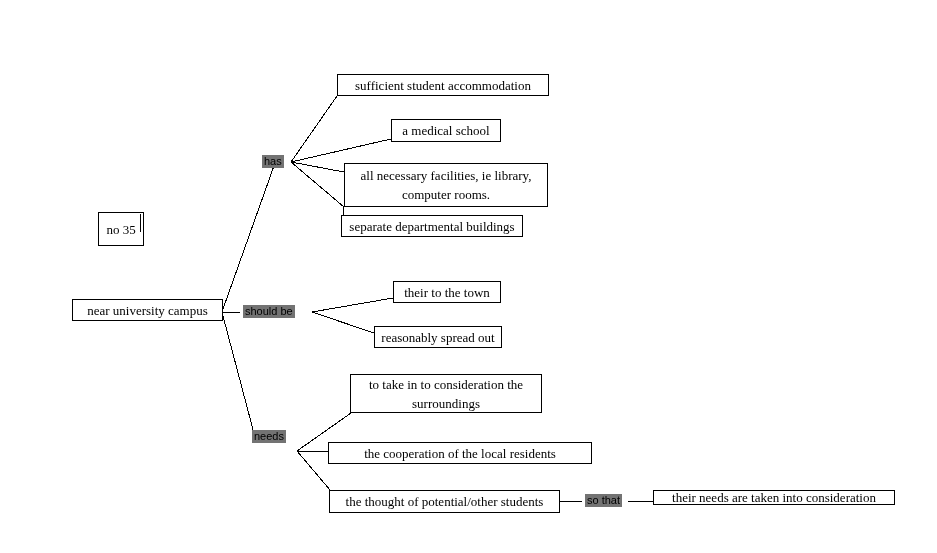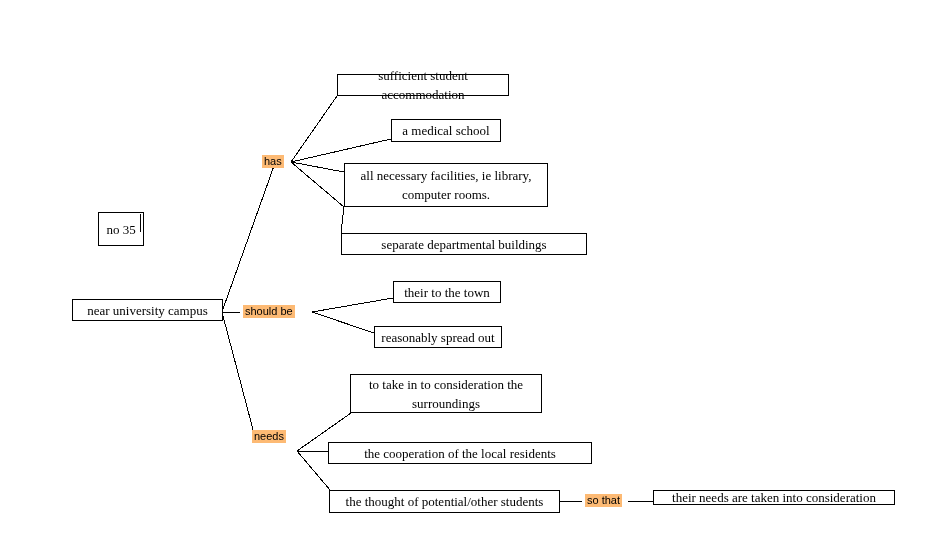--- a/index.html
+++ b/index.html
@@ -34,21 +34,21 @@
     text-align: center;
     display: flex;
     align-items: center;
     justify-content: center;
     padding: 0 5px;
     white-space: pre-line;
     z-index: 2;
   }
   .edge-label {
     position: absolute;
-    background: #fdba74;
+    background: #737373;
     color: #000000;
     font-family: "Liberation Sans", "DejaVu Sans", sans-serif;
     font-size: 11px;
     line-height: 13px;
     white-space: nowrap;
     padding: 0 2px;
     z-index: 3;
   }
   .caret {
     position: absolute;
@@ -76,25 +76,25 @@
       <polyline points="297,451 328,452" fill="none" stroke="#000000" stroke-width="1" shape-rendering="crispEdges"></polyline>
       <polyline points="297,451 330,490" fill="none" stroke="#000000" stroke-width="1" shape-rendering="crispEdges"></polyline>
       <polyline points="560,501 582,501" fill="none" stroke="#000000" stroke-width="1" shape-rendering="crispEdges"></polyline>
       <polyline points="628,501 653,501" fill="none" stroke="#000000" stroke-width="1" shape-rendering="crispEdges"></polyline>
     </svg>
 
   <div id="node-layer">
       <div class="node" style="left: 98px; top: 212px; width: 46px; height: 34px;">no 35</div>
       <div class="caret" style="left: 140px; top: 214px; height: 18px;"></div>
       <div class="node" style="left: 72px; top: 299px; width: 151px; height: 22px;">near university campus</div>
-      <div class="node" style="left: 337px; top: 74px; width: 172px; height: 22px;">sufficient student accommodation</div>
+      <div class="node" style="left: 337px; top: 74px; width: 212px; height: 22px; text-align: right;">sufficient student accommodation</div>
       <div class="node" style="left: 391px; top: 119px; width: 110px; height: 23px;">a medical school</div>
       <div class="node" style="left: 344px; top: 163px; width: 204px; height: 44px;">all necessary facilities, ie library,
 computer rooms.</div>
-      <div class="node" style="left: 341px; top: 233px; width: 246px; height: 22px;">separate departmental buildings</div>
+      <div class="node" style="left: 341px; top: 215px; width: 182px; height: 22px;">separate departmental buildings</div>
       <div class="node" style="left: 393px; top: 281px; width: 108px; height: 22px;">their to the town</div>
       <div class="node" style="left: 374px; top: 326px; width: 128px; height: 22px;">reasonably spread out</div>
       <div class="node" style="left: 350px; top: 374px; width: 192px; height: 39px;">to take in to consideration the
 surroundings</div>
       <div class="node" style="left: 328px; top: 442px; width: 264px; height: 22px;">the cooperation of the local residents</div>
       <div class="node" style="left: 329px; top: 490px; width: 231px; height: 23px;">the thought of potential/other students</div>
       <div class="node" style="left: 653px; top: 490px; width: 242px; height: 15px;">their needs are taken into consideration</div>
     </div>
   <div id="label-layer">
       <div class="edge-label" style="left: 262px; top: 155px;">has</div>

